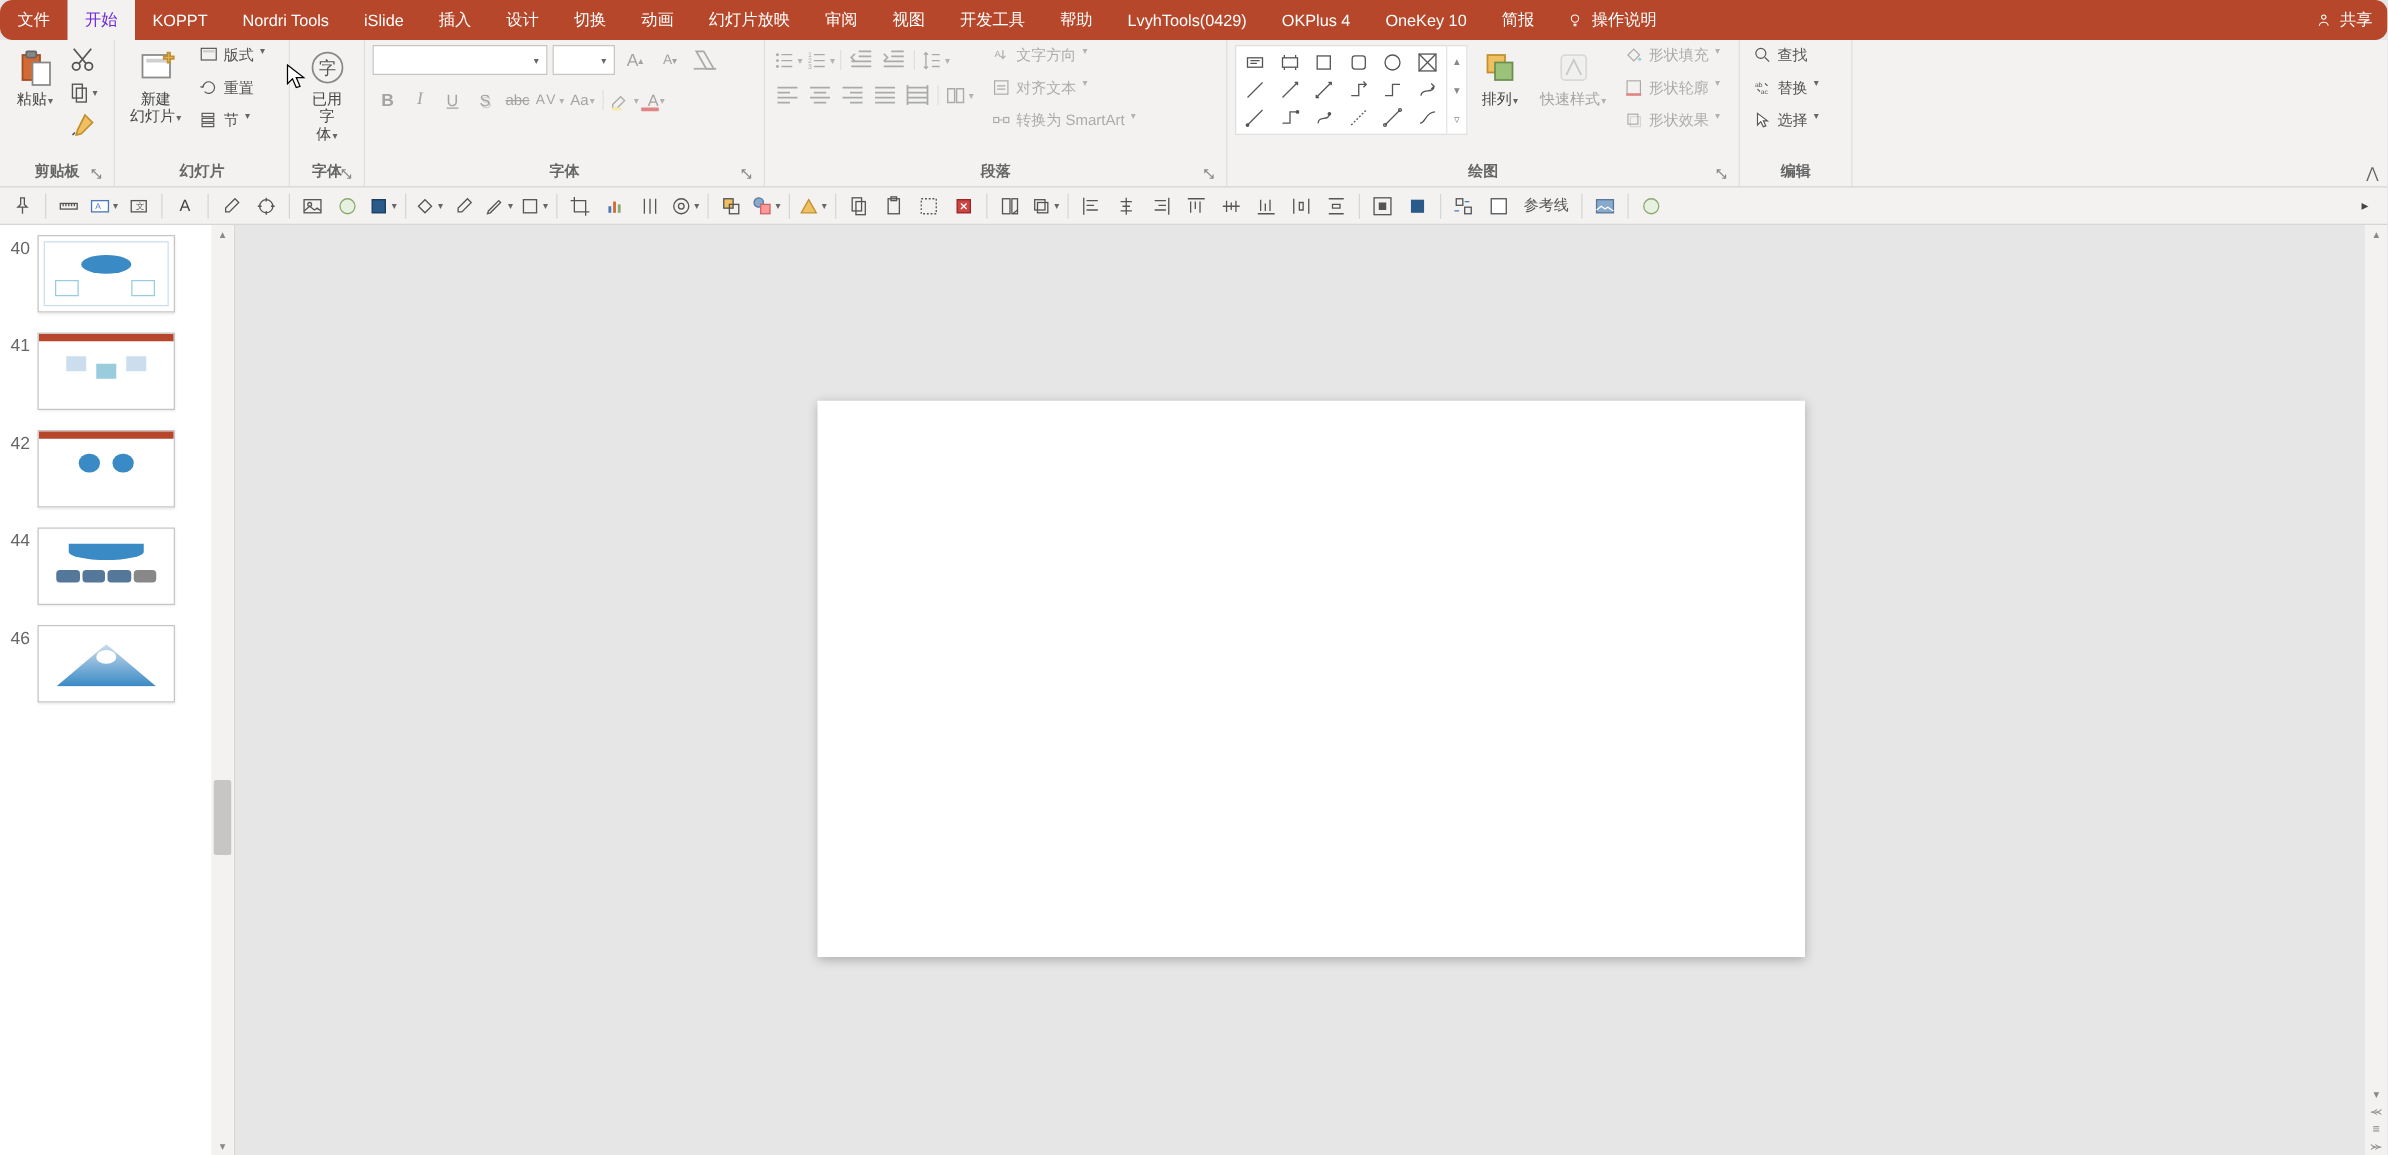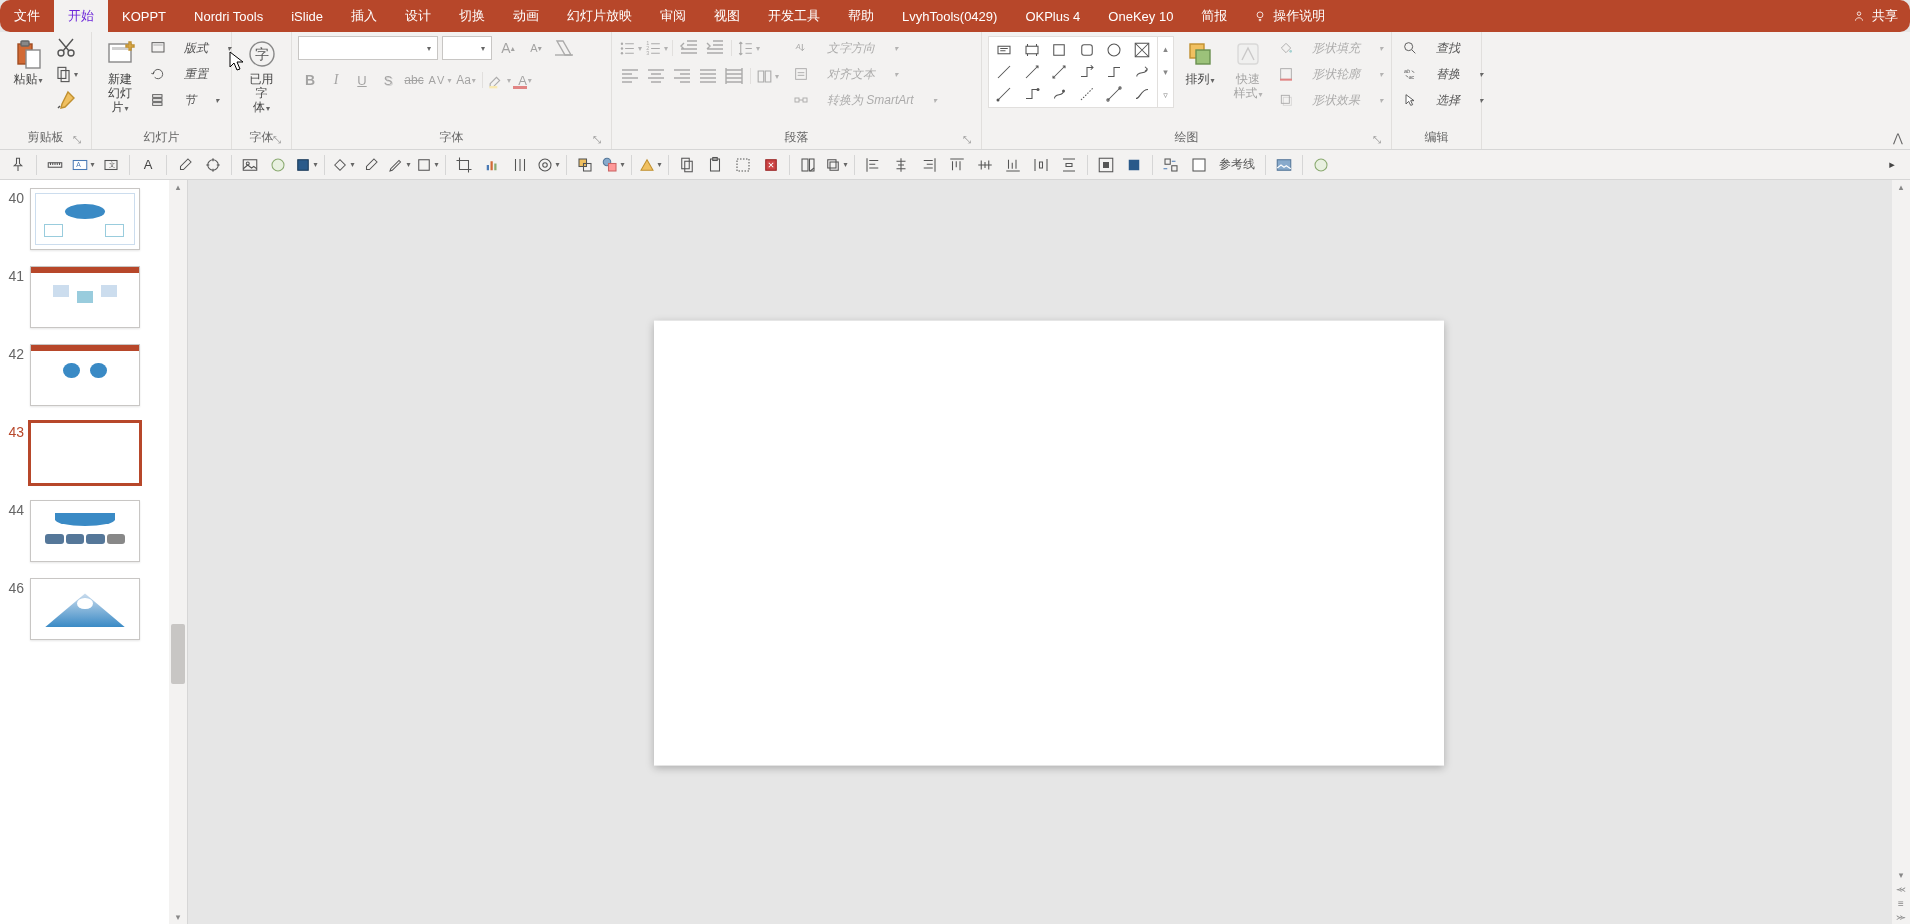--- a/index.html
+++ b/index.html
@@ -11,31 +11,31 @@
 .tabbar .tab.active { background:#f3f2f1; color:#6d28d9; }
 .tabbar .spacer { flex:1; }
 .tabbar .right { display:flex; align-items:center; }
 .tabbar .rtab { padding:0 12px; display:flex; align-items:center; gap:6px; font-size:13px; cursor:pointer; }
 .tabbar svg { width:14px; height:14px; }
 
 
 .ribbon { height:118px; background:#f3f2f1; border-bottom:1px solid #d6d6d6; display:flex; position:relative; }
 .group { display:flex; flex-direction:column; border-right:1px solid #e1dfdd; padding:4px 6px 2px; }
 .group-body { flex:1; display:flex; align-items:flex-start; gap:4px; }
-.group-label { height:18px; text-align:center; font-size:12px; color:#666; position:relative; }
+.group-label { height:18px; text-align:center; font-size:12px; color:#666; position:relative;font-weight:bold; }
 .dlg-launch { position:absolute; right:2px; bottom:1px; width:12px; height:12px; color:#888; cursor:pointer; font-size:10px; line-height:12px; }
 
 .bigbtn { display:flex; flex-direction:column; align-items:center; justify-content:flex-start; padding:2px 6px; cursor:pointer; border-radius:2px; min-width:44px; }
 .bigbtn .ico { width:32px; height:32px; display:flex; align-items:center; justify-content:center; }
 .bigbtn .lbl { font-size:12px; color:#444; text-align:center; line-height:14px; margin-top:2px; }
 .bigbtn.disabled, .smallbtn.disabled, .rowbtn.disabled { opacity:.45; pointer-events:none; }
 
 .col { display:flex; flex-direction:column; gap:2px; }
 .smallbtn { width:24px; height:24px; display:flex; align-items:center; justify-content:center; cursor:pointer; border-radius:2px; }
-.rowbtn { height:24px; display:flex; align-items:center; gap:18px; padding:0 4px; cursor:pointer; border-radius:2px; font-size:12px; color:#555; white-space:nowrap;font-style:italic; }
+.rowbtn { height:24px; display:flex; gap:4px; padding:0 4px; cursor:pointer; border-radius:2px; font-size:12px; color:#555; white-space:nowrap; }
 .dd { font-size:8px; color:#666; margin-left:1px; }
 .sep { width:1px; background:#e1dfdd; margin:4px 2px; align-self:stretch; }
 
 .fontbox { display:flex; gap:4px; margin-bottom:4px; }
 .fontname { width:140px; height:24px; border:1px solid #c8c6c4; background:#fff; display:flex; align-items:center; padding:0 6px; font-size:12px; color:#888; }
 .fontsize { width:50px; height:24px; border:1px solid #c8c6c4; background:#fff; display:flex; align-items:center; padding:0 6px; font-size:12px; }
 .fontrow { display:flex; gap:2px; align-items:center; }
 
 .shape-gallery { width:170px; height:72px; border:1px solid #e1dfdd; background:#fff; padding:2px; display:grid; grid-template-columns:repeat(6,1fr); grid-template-rows:repeat(3,1fr); gap:1px; }
 .shape-cell { display:flex; align-items:center; justify-content:center; cursor:pointer; }
@@ -867,24 +867,20 @@
         <div class="thumb-item">
           <div class="thumb-num">42</div>
           <div class="thumb-prev">
             <div style="position:absolute;inset:0;">
               <div style="height:10%;background:#b7472a"></div>
               <div style="position:absolute;left:30%;top:30%;width:15%;height:25%;background:#3a8ac5;border-radius:50%"></div>
               <div style="position:absolute;left:55%;top:30%;width:15%;height:25%;background:#3a8ac5;border-radius:50%"></div>
             </div>
           </div>
         </div>
-        <div class="thumb-item selected">
-          <div class="thumb-num">43</div>
-          <div class="thumb-prev"></div>
-        </div>
         <div class="thumb-item">
           <div class="thumb-num">44</div>
           <div class="thumb-prev">
             <div style="position:absolute;inset:4px;">
               <div style="position:absolute;left:20%;top:15%;width:60%;height:25%;background:#3a8ac5;border-radius:0 0 50% 50%"></div>
               <div style="position:absolute;left:10%;top:55%;width:80%;height:20%;display:flex;gap:2px">
                 <div style="flex:1;background:#579;border-radius:3px"></div>
                 <div style="flex:1;background:#579;border-radius:3px"></div>
                 <div style="flex:1;background:#579;border-radius:3px"></div>
                 <div style="flex:1;background:#888;border-radius:3px"></div>

